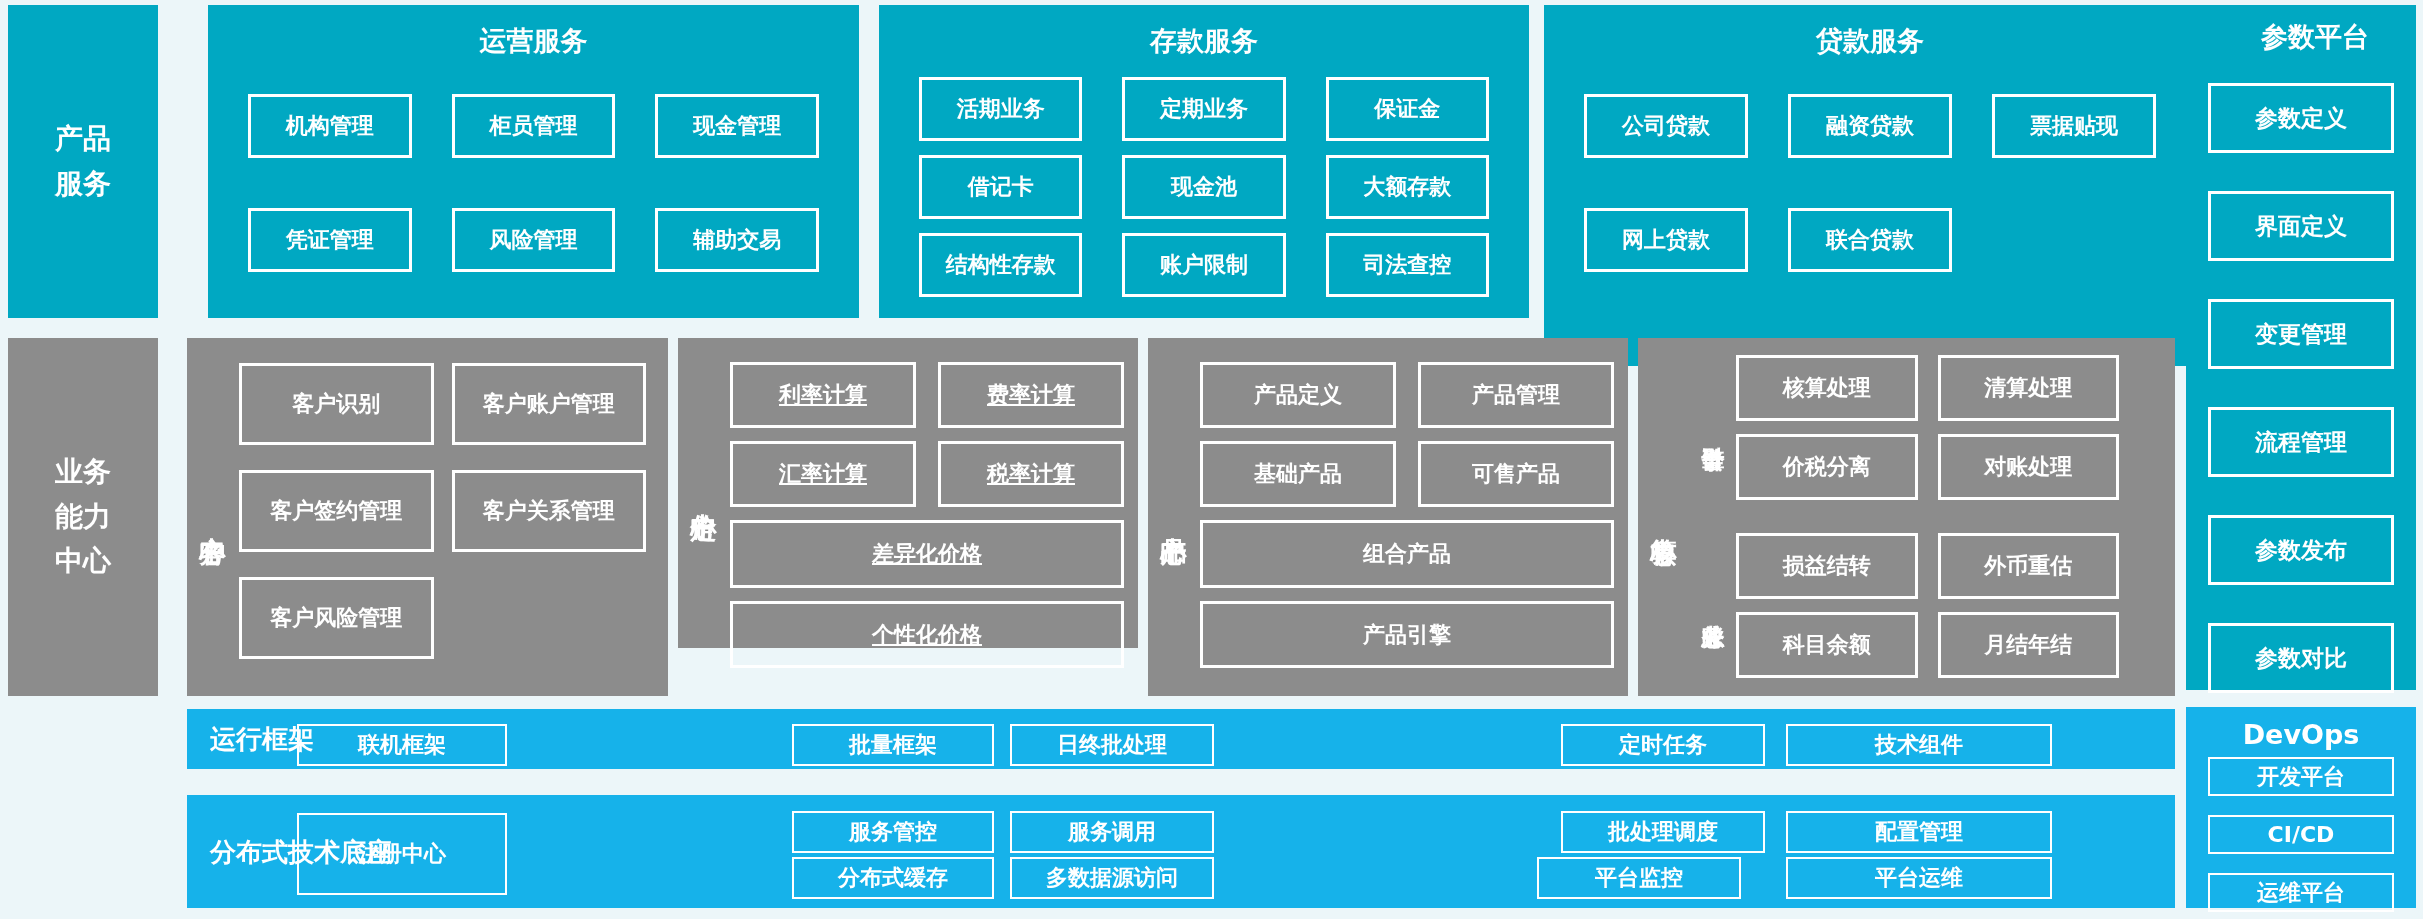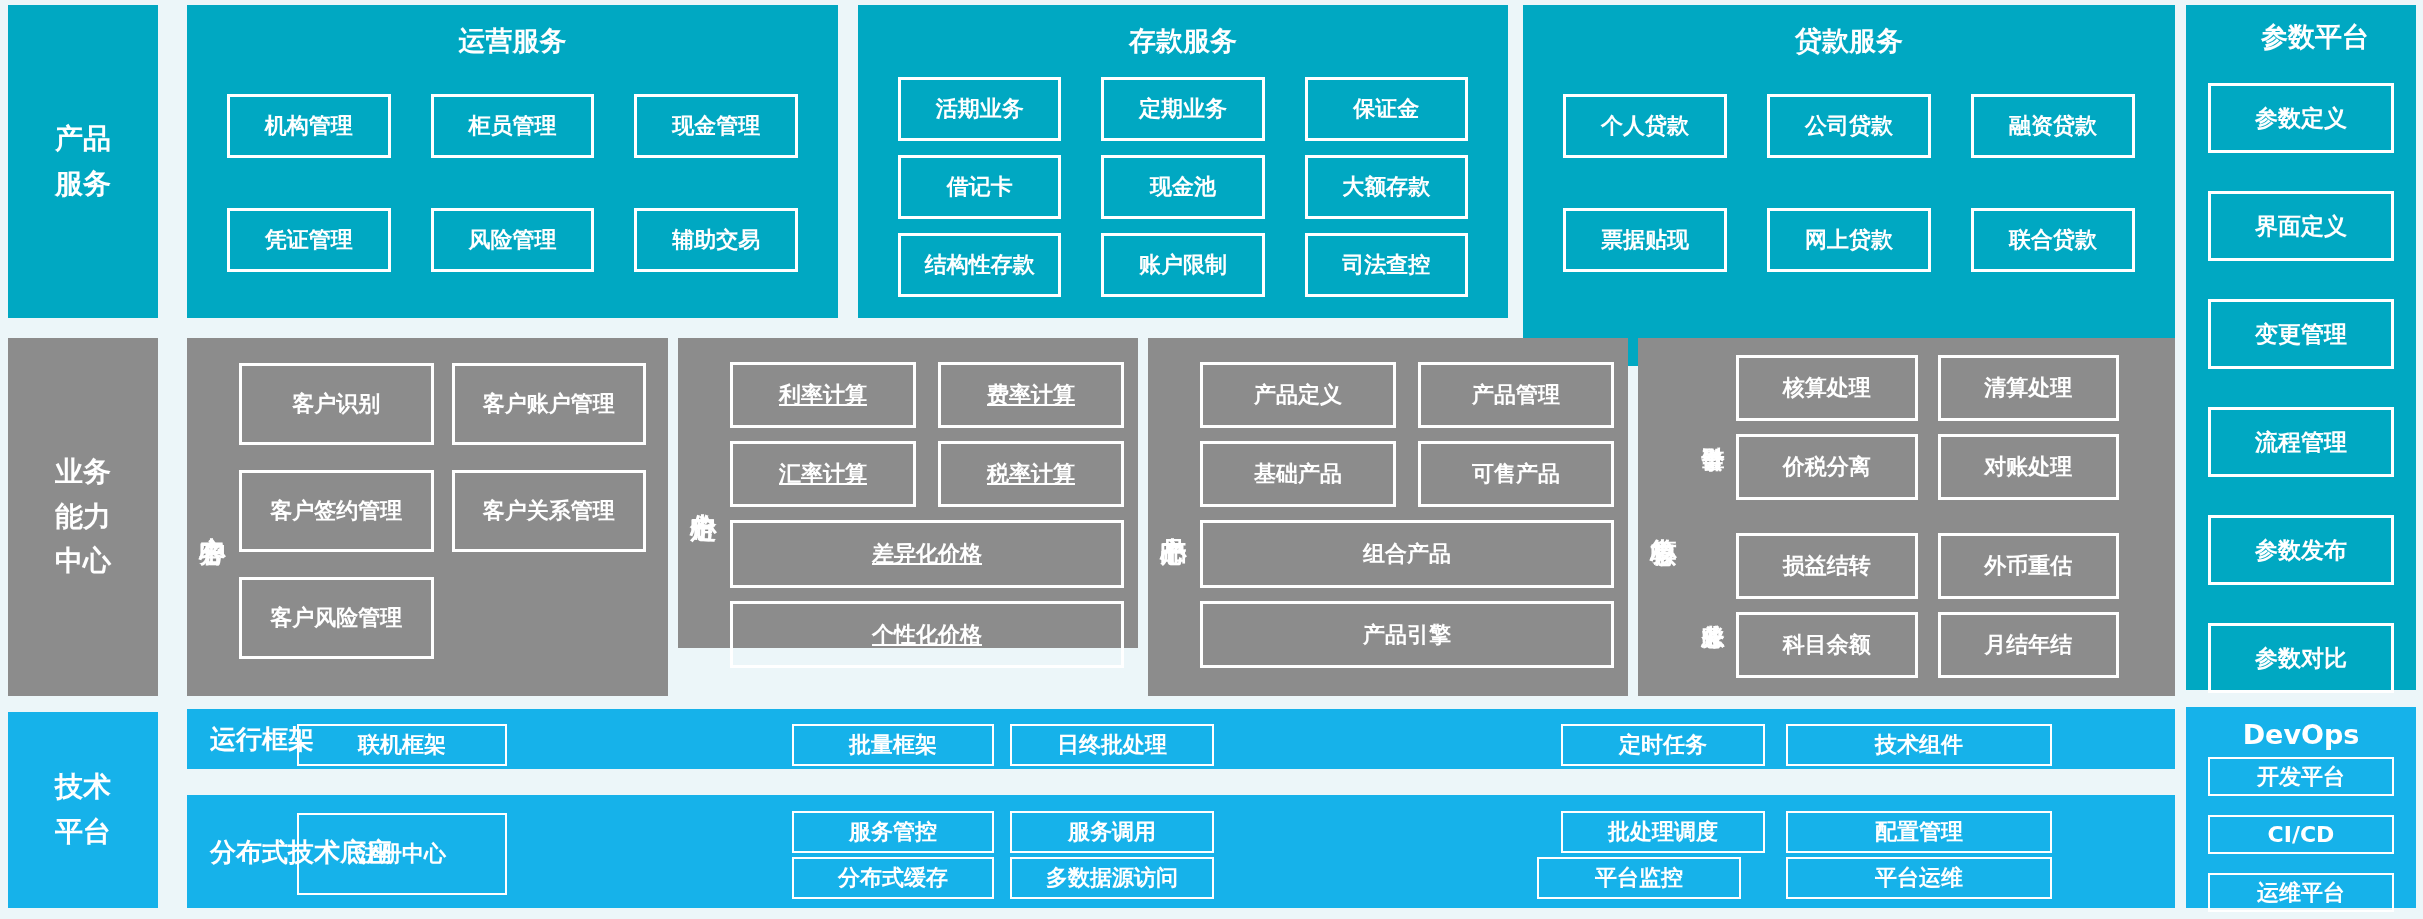--- a/index.html
+++ b/index.html
@@ -20,21 +20,21 @@
   .gray{background:var(--gray,#8c8c8c);}
   .blue{background:var(--blue,#16b2ea);}
 
   
   .side-label{
     display:flex;align-items:center;justify-content:center;
     text-align:center;font-size:28px;line-height:1.6;white-space:pre-line;
   }
 
   
-  .tg{padding:0 40px;}
+  .tg{padding:0 40px;margin-left:21px;}
   .tg-title{height:40px;margin-top:16px;display:flex;align-items:center;justify-content:center;font-size:27px;}
   .grid3{display:grid;grid-template-columns:repeat(3,1fr);column-gap:40px;}
   .rows2{grid-auto-rows:64px;row-gap:50px;margin-top:33px;}
   .rows3{grid-auto-rows:64px;row-gap:14px;margin-top:16px;}
   .wbox{
     border:3px solid #fff;
     display:flex;align-items:center;justify-content:center;
     font-size:22px;text-align:center;
   }
 
@@ -74,22 +74,20 @@
 </head>
 <body>
 
 <div id="canvas">
 
   <div class="abs teal side-label" style="left:8px;top:5px;width:150px;height:313px;">产品
 服务</div>
   <div class="abs gray side-label" style="left:8px;top:338px;width:150px;height:358px;">业务
 能力
 中心</div>
-  <div class="abs blue side-label" style="left:8px;top:712px;width:150px;height:196px;">技术
-平台</div>
 
   <div class="abs teal tg" style="left:187px;top:5px;width:651px;height:313px;">
     <div class="tg-title">运营服务</div>
     <div class="grid3 rows2">
       <div class="wbox">机构管理</div>
       <div class="wbox">柜员管理</div>
       <div class="wbox">现金管理</div>
       <div class="wbox">凭证管理</div>
       <div class="wbox">风险管理</div>
       <div class="wbox">辅助交易</div>
@@ -107,21 +105,20 @@
       <div class="wbox">大额存款</div>
       <div class="wbox">结构性存款</div>
       <div class="wbox">账户限制</div>
       <div class="wbox">司法查控</div>
     </div>
   </div>
 
   <div class="abs teal tg" style="left:1523px;top:5px;width:652px;height:361px;">
     <div class="tg-title">贷款服务</div>
     <div class="grid3 rows2">
-      <div class="wbox">个人贷款</div>
       <div class="wbox">公司贷款</div>
       <div class="wbox">融资贷款</div>
       <div class="wbox">票据贴现</div>
       <div class="wbox">网上贷款</div>
       <div class="wbox">联合贷款</div>
     </div>
   </div>
 
   <div class="abs teal" style="left:2186px;top:5px;width:230px;height:685px;">
     <div class="col-title">参数平台</div>

